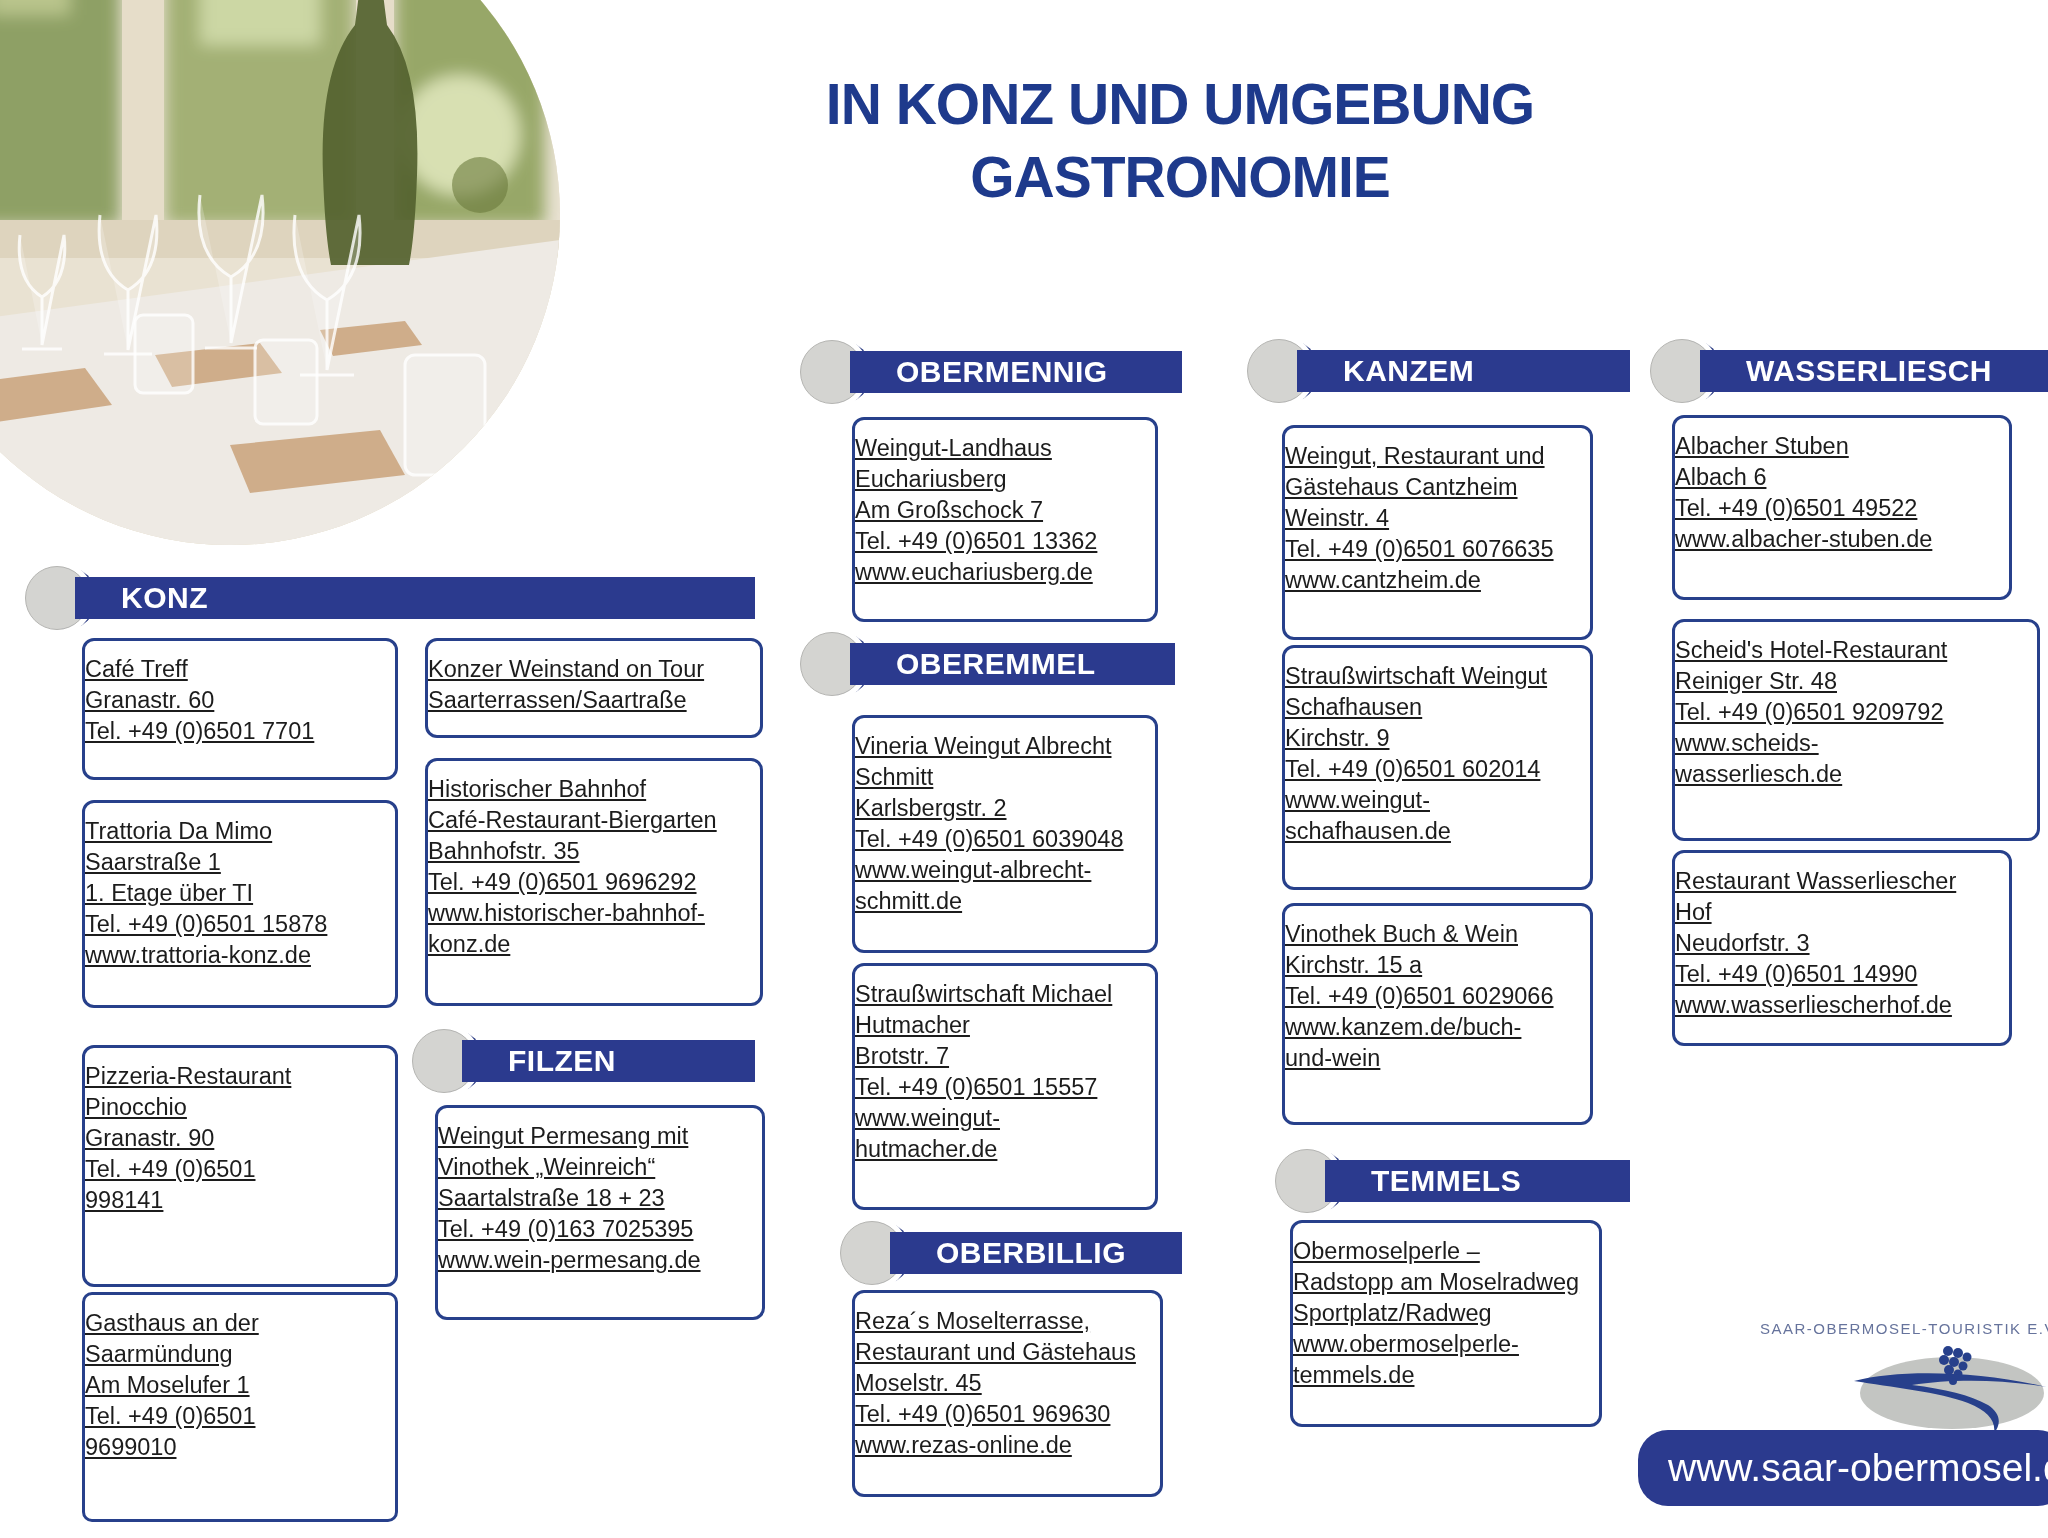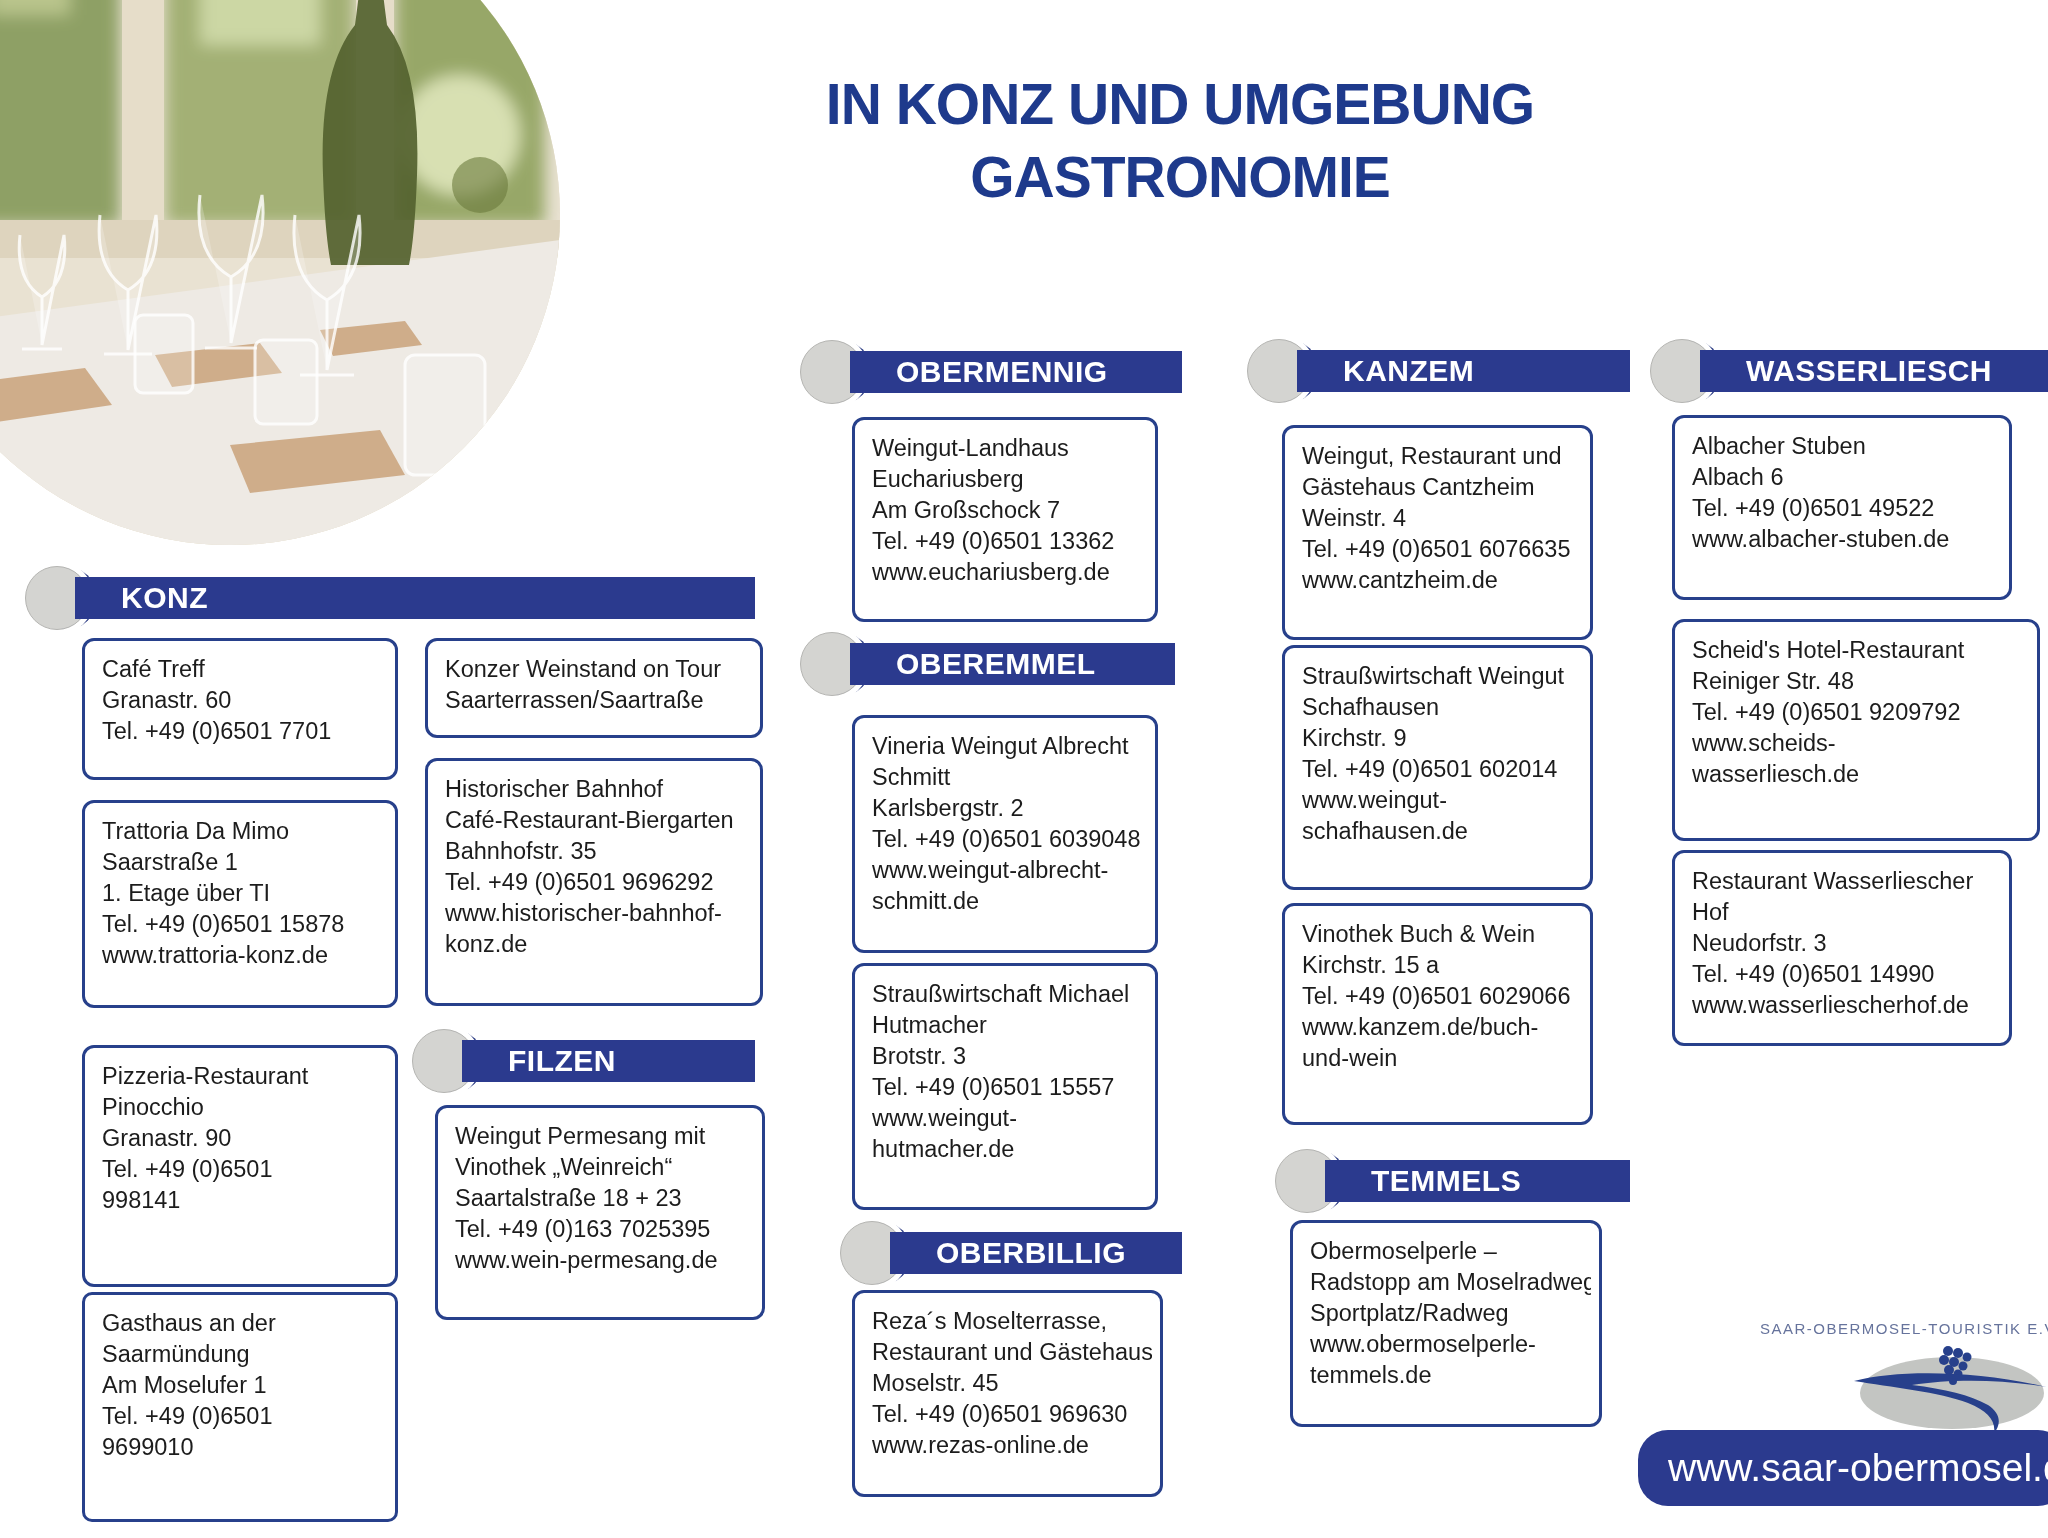--- a/index.html
+++ b/index.html
@@ -15,22 +15,22 @@
   .hdr{position:absolute;height:32px;}
   .bar{position:absolute;left:0;top:0;right:0;height:42px;background:#2b3a8e;
        color:#ffffff;font-weight:700;font-size:30px;line-height:42px;padding-left:46px;
        letter-spacing:.5px;box-sizing:border-box;white-space:nowrap;overflow:hidden;}
   .ring{position:absolute;left:-42px;top:-11px;width:64px;height:64px;border-radius:50%;
         background:#24357f;}
   .dot{position:absolute;left:-50px;top:-11px;width:64px;height:64px;border-radius:50%;
        background:#d4d4d1;border:1px solid #b5b5b2;box-shadow:0 0 0 5px #ffffff;box-sizing:border-box;}
   
   .box{position:absolute;border:3px solid #27408b;border-radius:12px;background:#ffffff;
-       box-sizing:border-box;padding:13px 8px 0 17px;font-size:23.5px;line-height:31px;
-       color:#1c1c1c;}
+       box-sizing:border-box;padding:13px 8px 0 0;font-size:23.5px;line-height:31px;
+       color:#1c1c1c;text-decoration:underline;}
   .box .line{white-space:nowrap;overflow:hidden;}
   
   .logo-text{position:absolute;left:1760px;top:1320px;width:288px;font-size:15px;letter-spacing:1.5px;
              color:#66739c;white-space:nowrap;}
   .logo-svg{position:absolute;left:1850px;top:1343px;}
   .webbar{position:absolute;left:1638px;top:1430px;width:430px;height:76px;background:#2b3a8e;
           border-radius:30px;color:#ffffff;font-size:39px;line-height:76px;text-align:center;
           box-sizing:border-box;padding-left:30px;white-space:nowrap;overflow:hidden;}
 </style>
 </head>
@@ -164,21 +164,21 @@
       <div class="line">Vineria Weingut Albrecht</div>
       <div class="line">Schmitt</div>
       <div class="line">Karlsbergstr. 2</div>
       <div class="line">Tel. +49 (0)6501 6039048</div>
       <div class="line">www.weingut-albrecht-</div>
       <div class="line">schmitt.de</div>
     </div>
   <div class="box" style="left:852px;top:963px;width:306px;height:247px;">
       <div class="line">Straußwirtschaft Michael</div>
       <div class="line">Hutmacher</div>
-      <div class="line">Brotstr. 3</div>
+      <div class="line">Brotstr. 7</div>
       <div class="line">Tel. +49 (0)6501 15557</div>
       <div class="line">www.weingut-</div>
       <div class="line">hutmacher.de</div>
     </div>
 
   <div class="hdr" style="left:890px;top:1232px;width:292px;">
     <div class="ring"></div>
     <div class="dot"></div>
     <div class="bar"><span>OBERBILLIG</span></div>
   </div>

